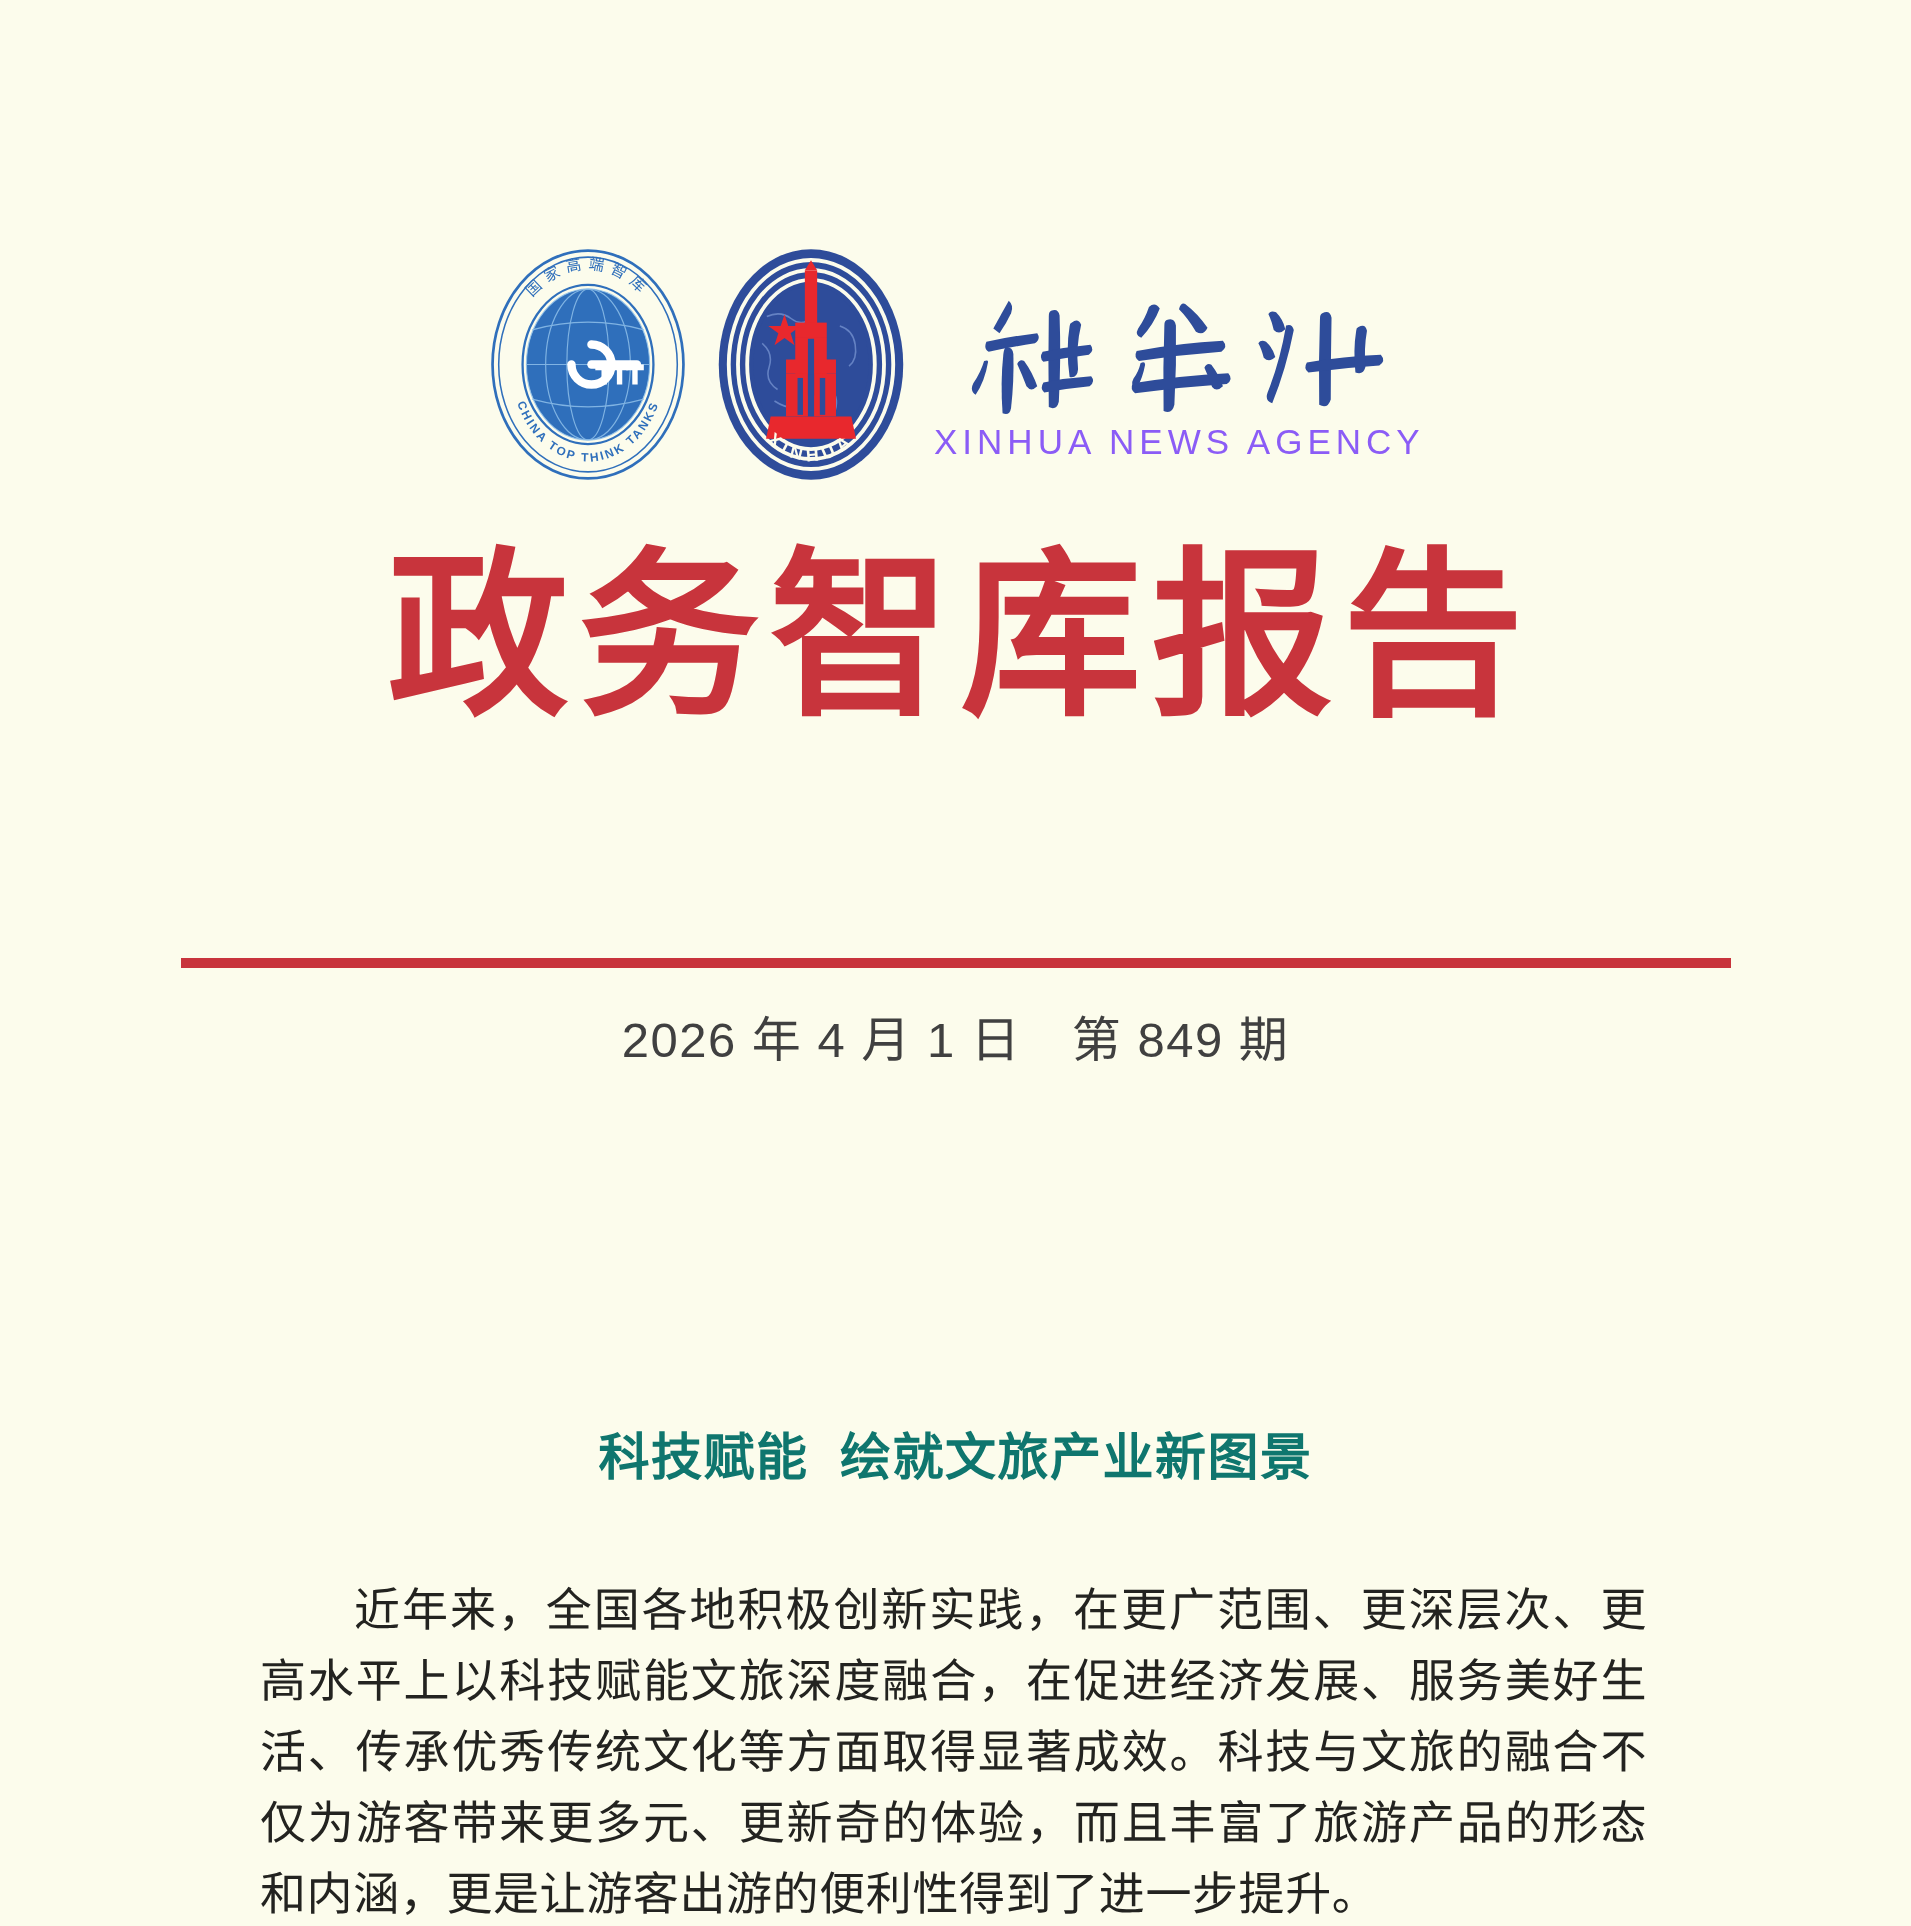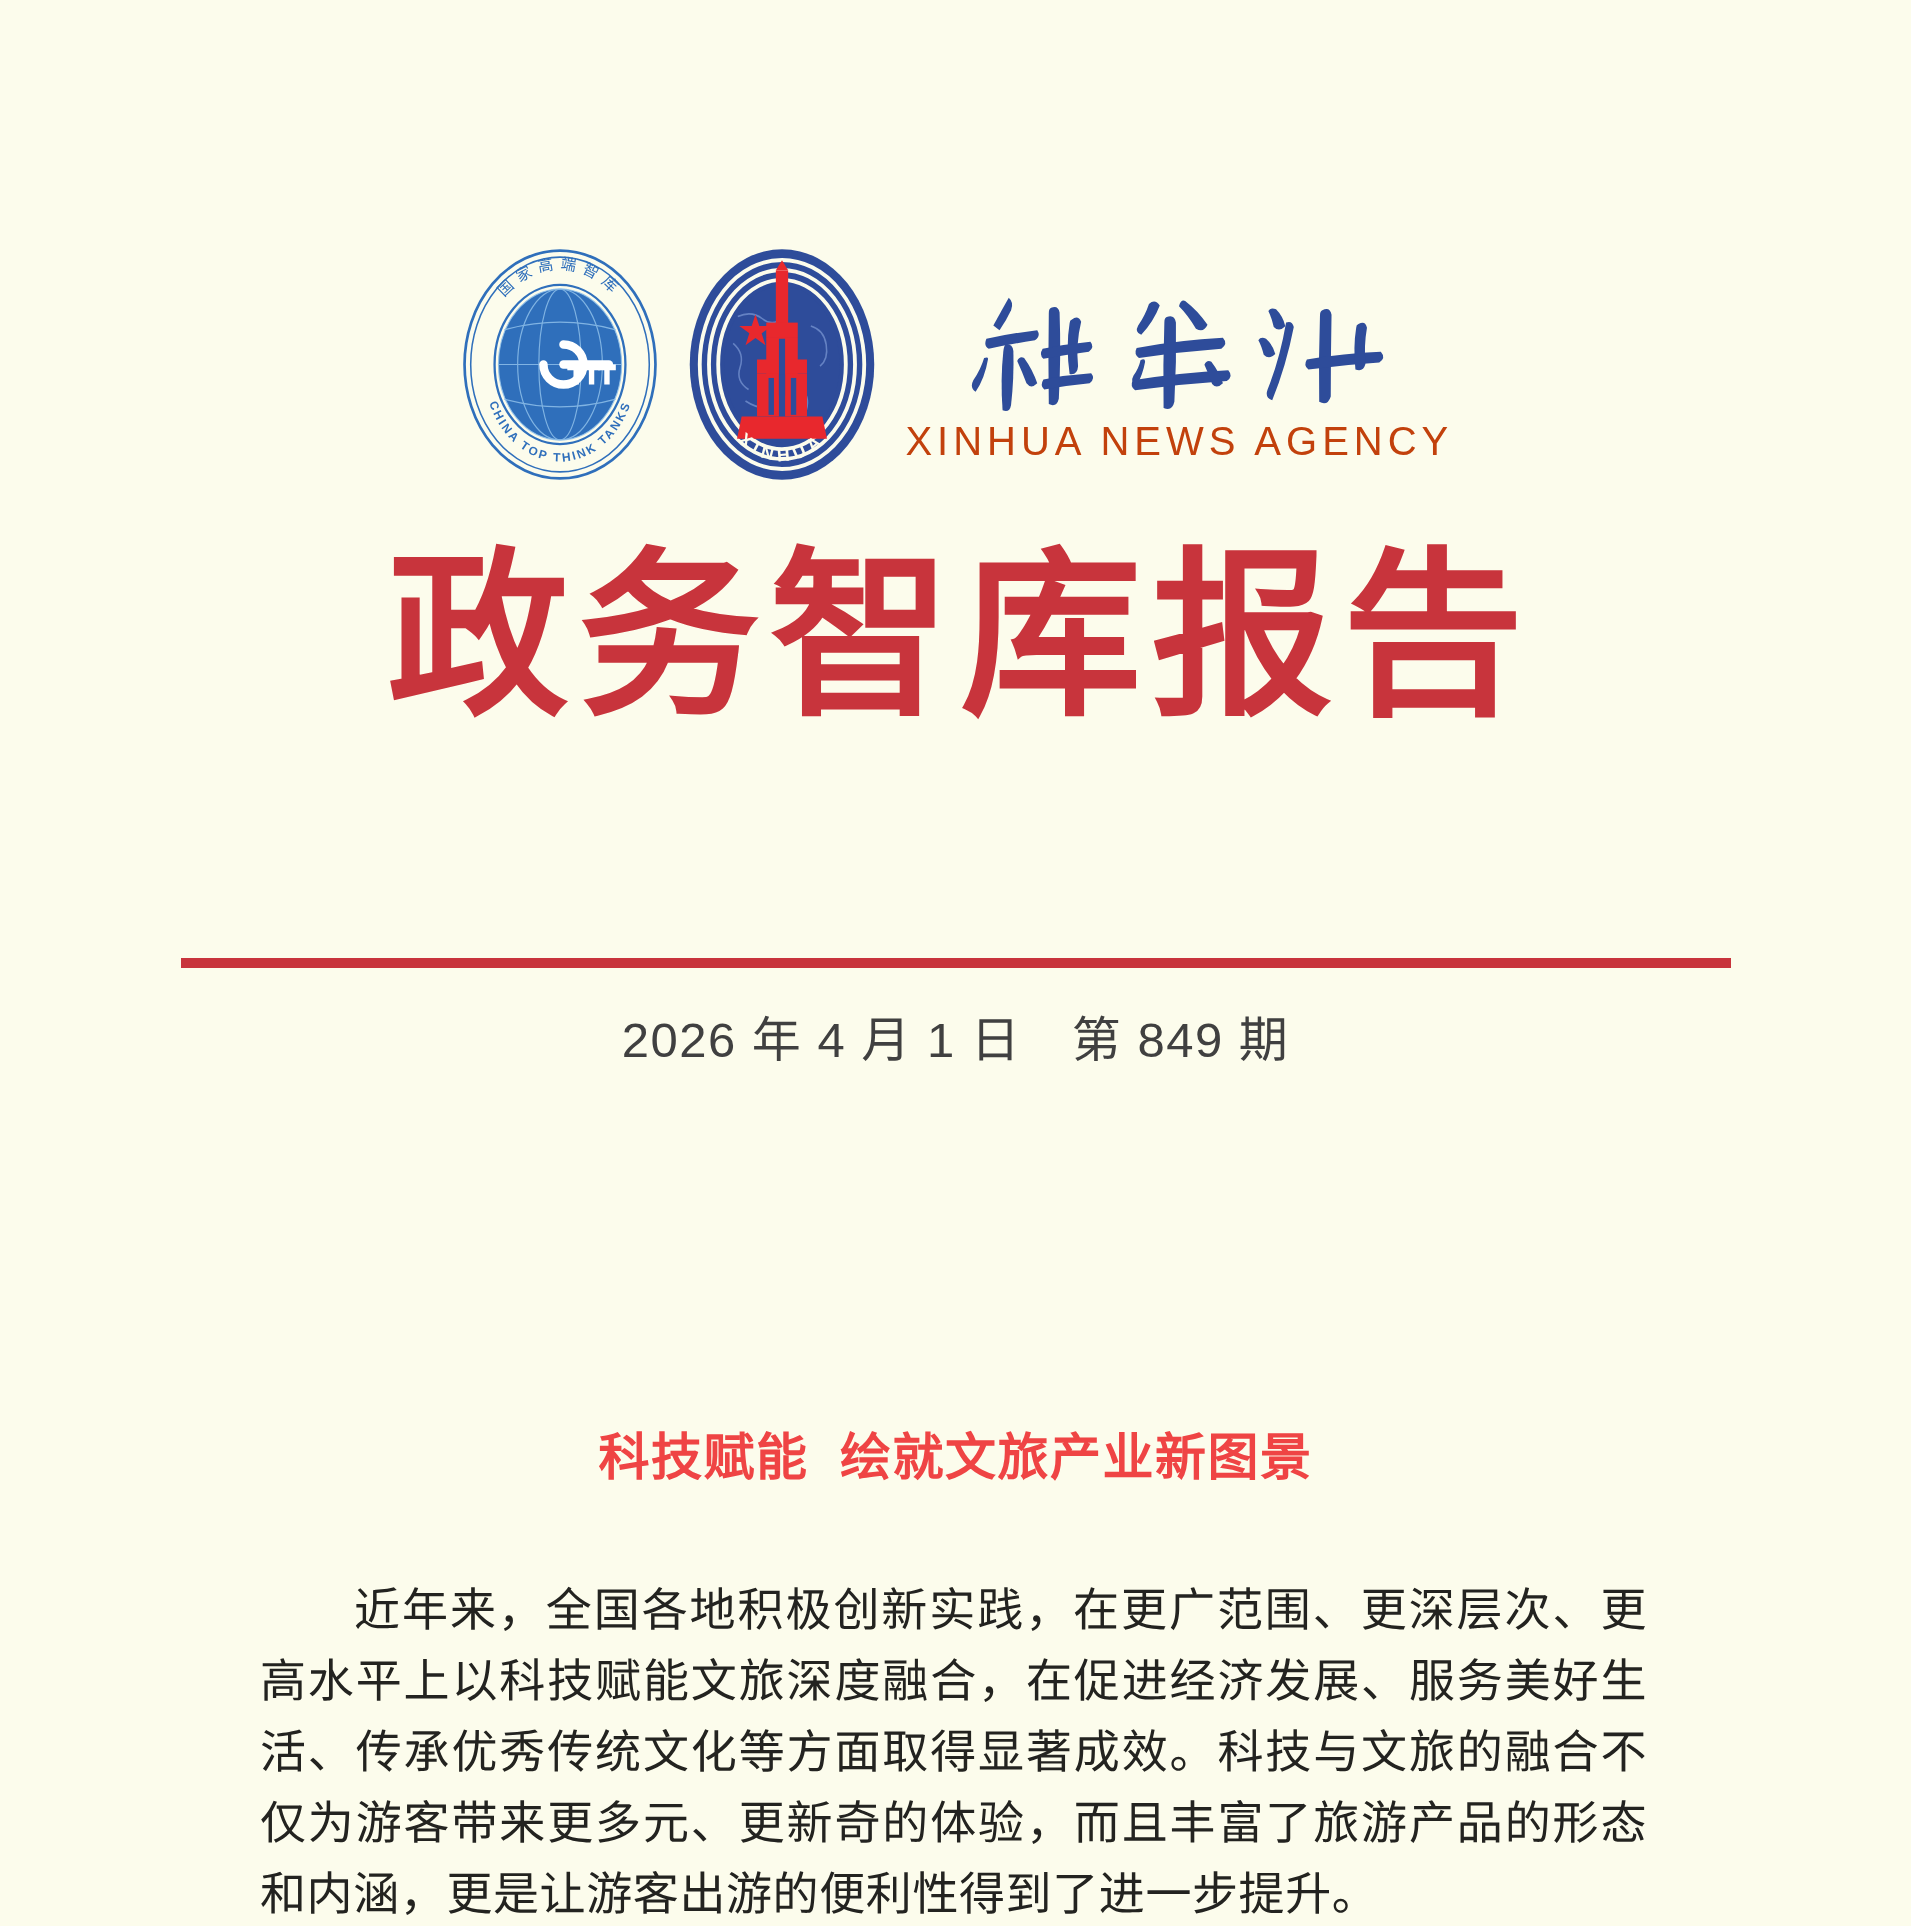--- a/index.html
+++ b/index.html
@@ -41,23 +41,23 @@
     margin-left: 3.1px;
     padding-top: 15.4px;
   }
   .xinhua-cn {
     display: block;
     width: 416px;
     height: 135px;
   }
   .xinhua-en {
     font-family: "Liberation Sans", "DejaVu Sans", sans-serif;
-    font-size: 40px;
+    font-size: 35px;
     letter-spacing: 5px;
-    color: #c2410c;
+    color: #8b5cf6;
     font-weight: 500;
     margin-top: 3.9px;
     white-space: nowrap;
   }
 
   
   .report-title {
     position: absolute;
     top: 541px;
     left: 0;
@@ -101,21 +101,21 @@
   .headline {
     position: absolute;
     top: 1416px;
     left: 0;
     width: 100%;
     text-align: center;
     font-family: "Liberation Sans", "DejaVu Sans", sans-serif;
     font-weight: 700;
     font-size: 51px;
     letter-spacing: 1.5px;
-    color: #ef4444;
+    color: #0f766e;
     white-space: pre;
   }
 
   
   .article-body {
     position: absolute;
     top: 1575px;
     left: 260px;
     width: 1387px;
   }

